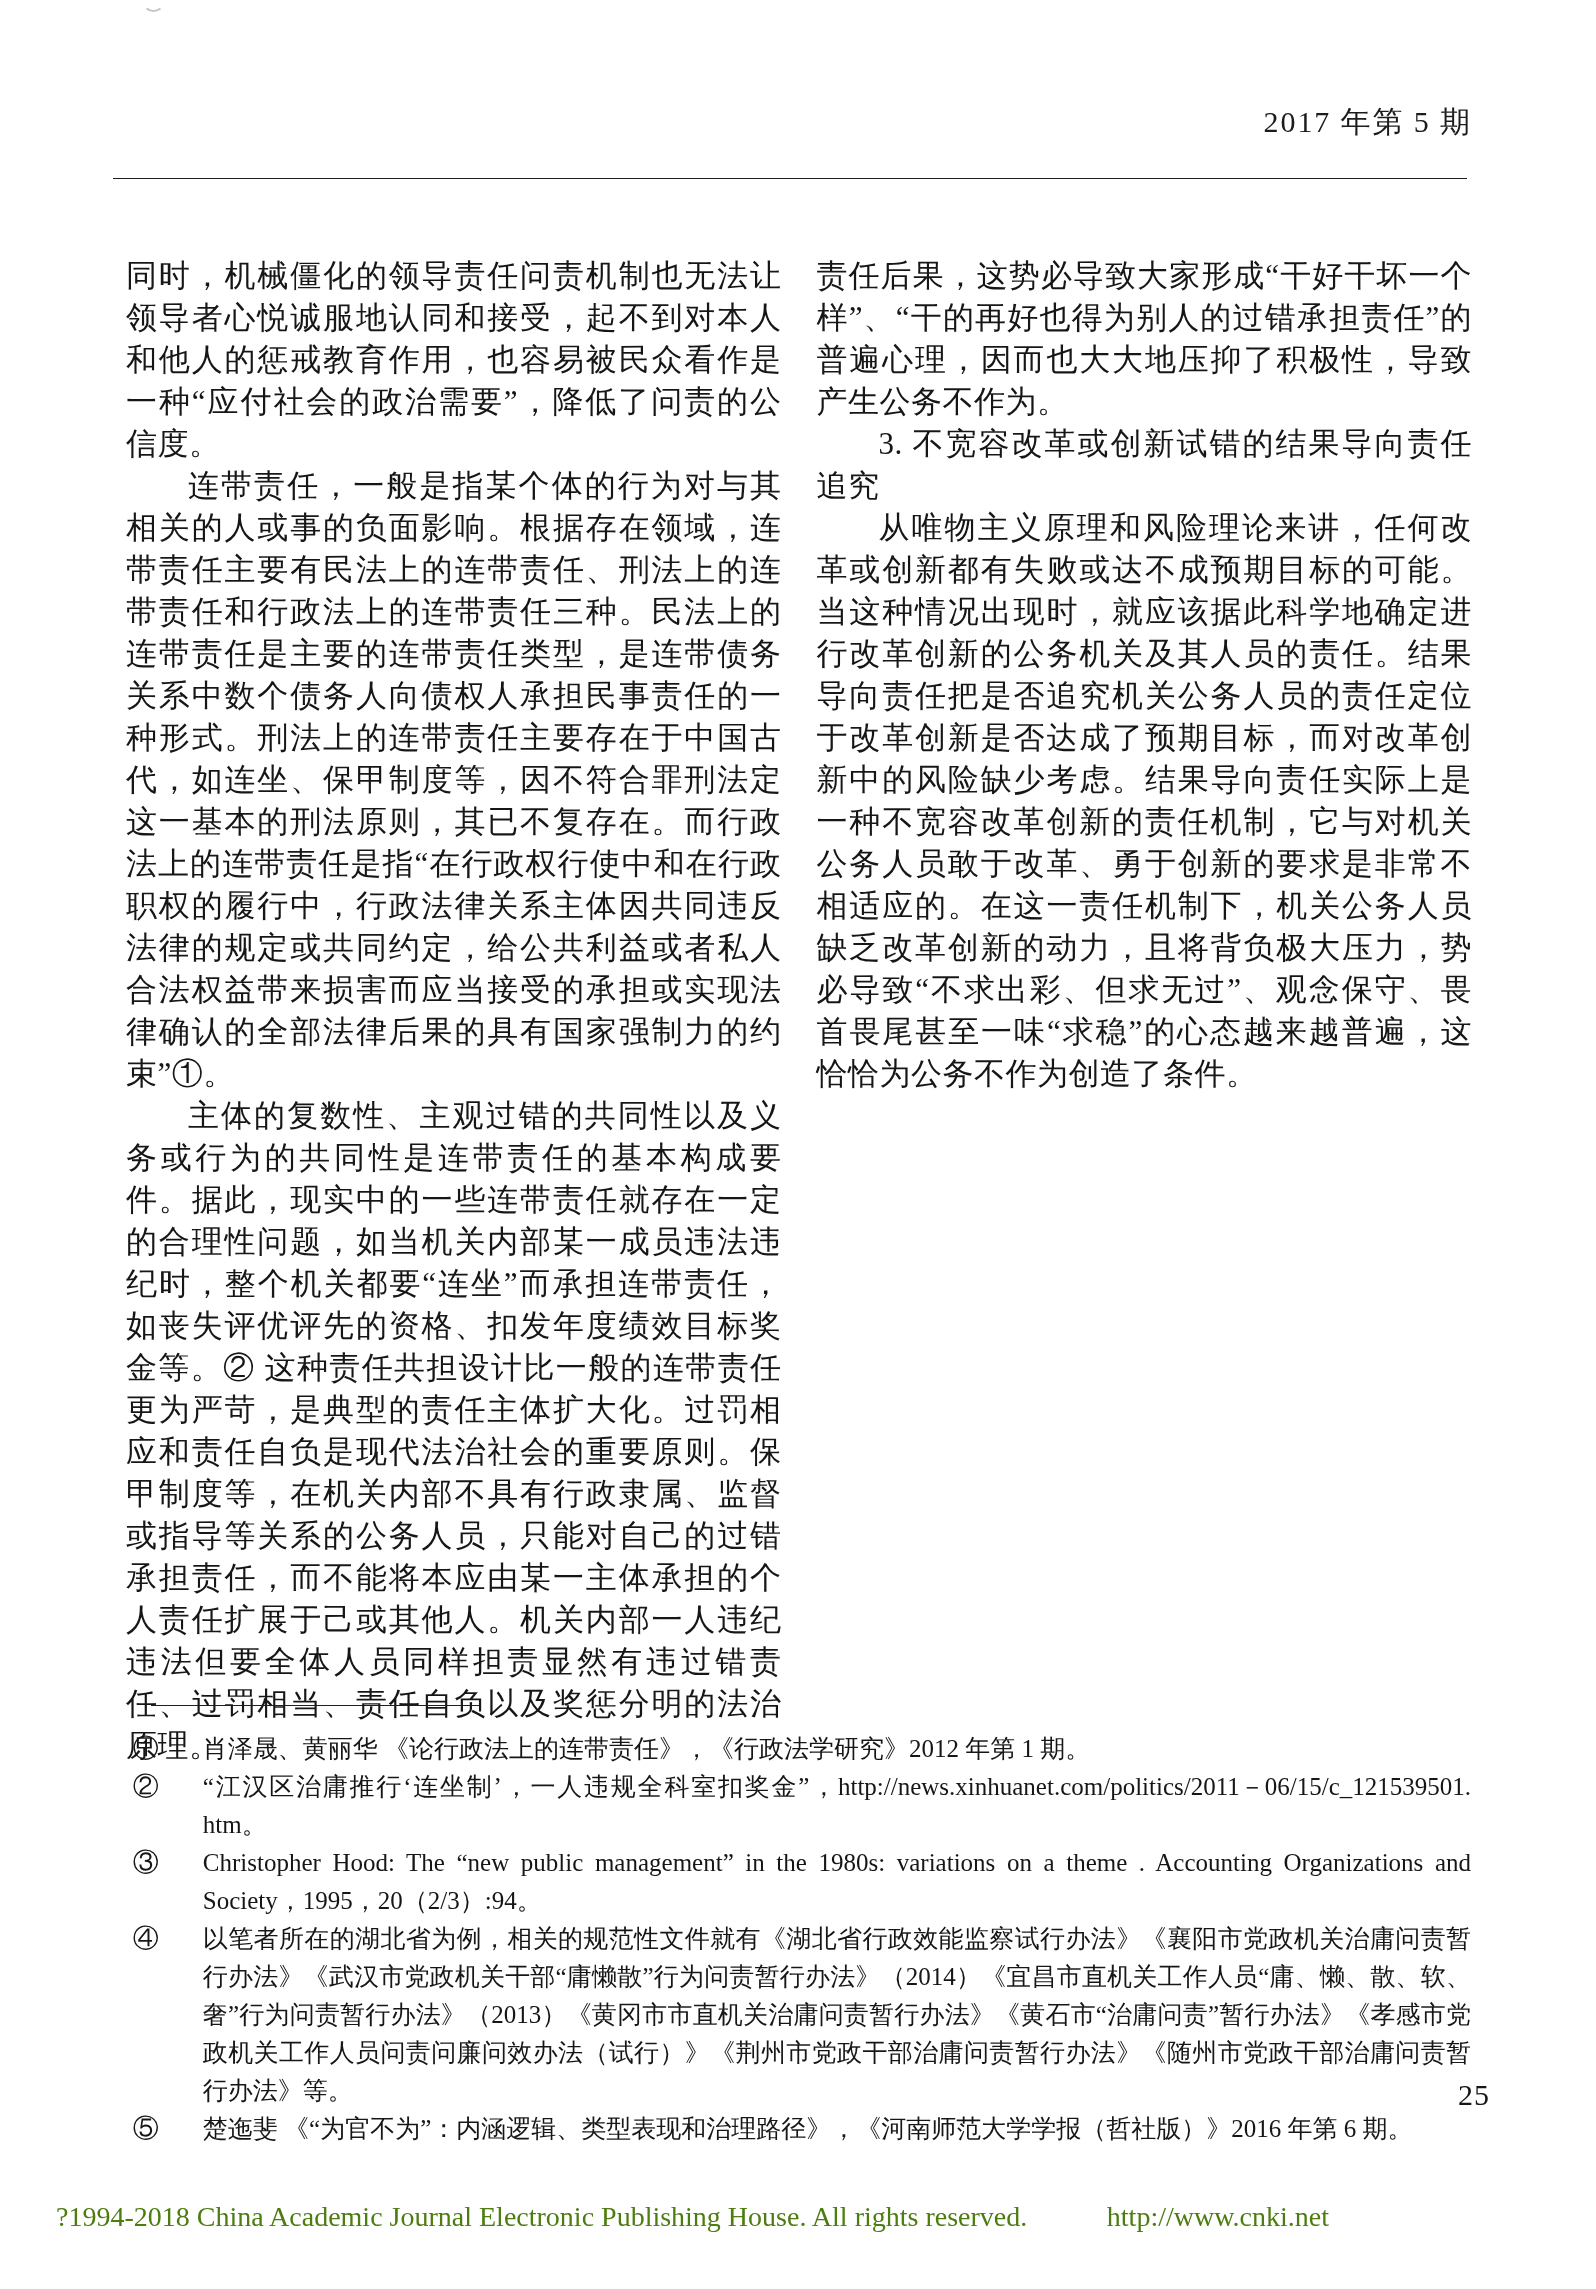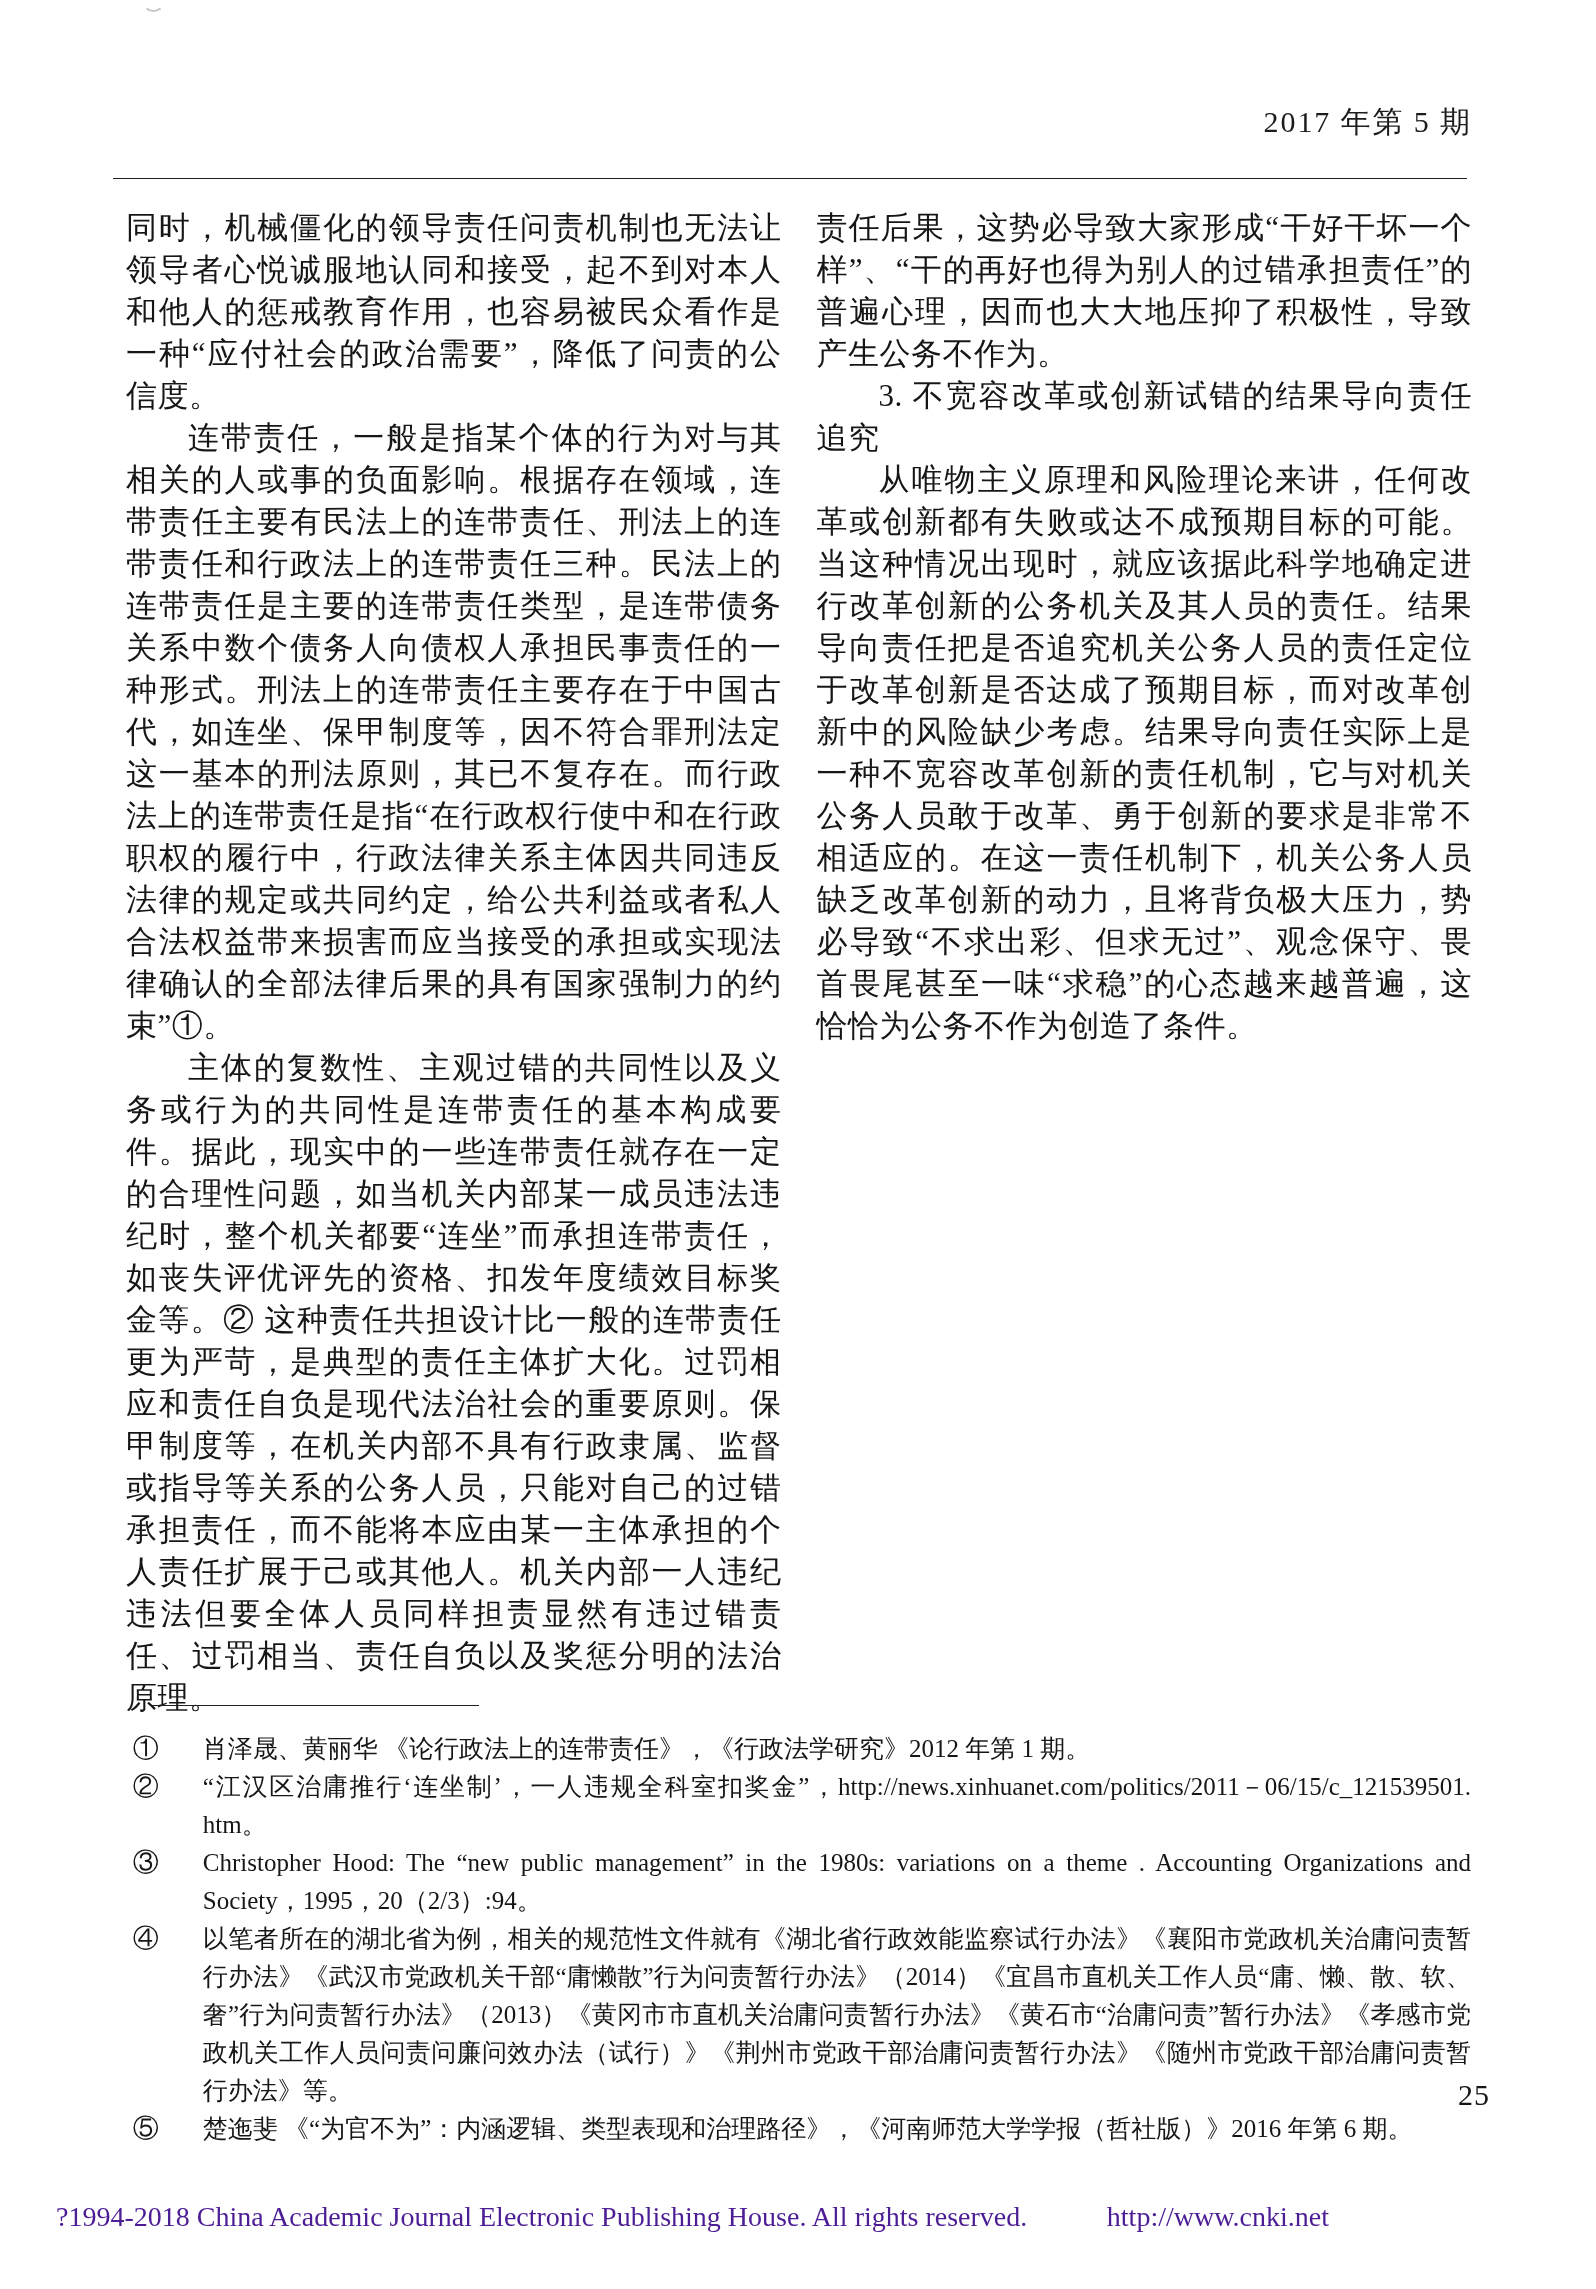--- a/index.html
+++ b/index.html
@@ -28,20 +28,21 @@
     border-top:1.9px solid #1f1f1f;
   }
   .columns{
     position:absolute;top:207px;left:126px;width:1346px;
     display:flex;gap:35px;
   }
   .col{
     width:656px;
     font-size:31px;line-height:42px;letter-spacing:0.5px;
     text-align:justify;
+    margin-top:48px;
   }
   .para{margin:0;}
   .para.indent{text-indent:2em;}
   .fn-rule{
     position:absolute;top:1705px;left:151px;width:328px;
     border-top:1.9px solid #1f1f1f;
   }
   .footnotes{
     position:absolute;top:1730px;left:127px;width:1344px;
     font-size:25px;line-height:38px;
@@ -49,21 +50,21 @@
   .fn{display:flex;align-items:flex-start;}
   .fn-marker{flex:0 0 70px;padding-left:5.8px;font-size:26px;}
   .fn-text{flex:1;text-align:justify;}
   .page-num{
     position:absolute;top:2078px;left:1458px;
     font-size:30px;letter-spacing:1px;
   }
   .footer{
     position:absolute;top:2201px;left:56px;width:1273px;
     display:flex;justify-content:space-between;
-    color:#4c1d95;font-size:28px;align-items:center;
+    color:#4d7c0f;font-size:28px;align-items:center;
   }
 </style>
 </head>
 <body>
 
 <div class="page">
   <div class="corner-mark"></div>
 
   <div class="issue">2017 年第 5 期</div>
   <div class="header-rule"></div>

